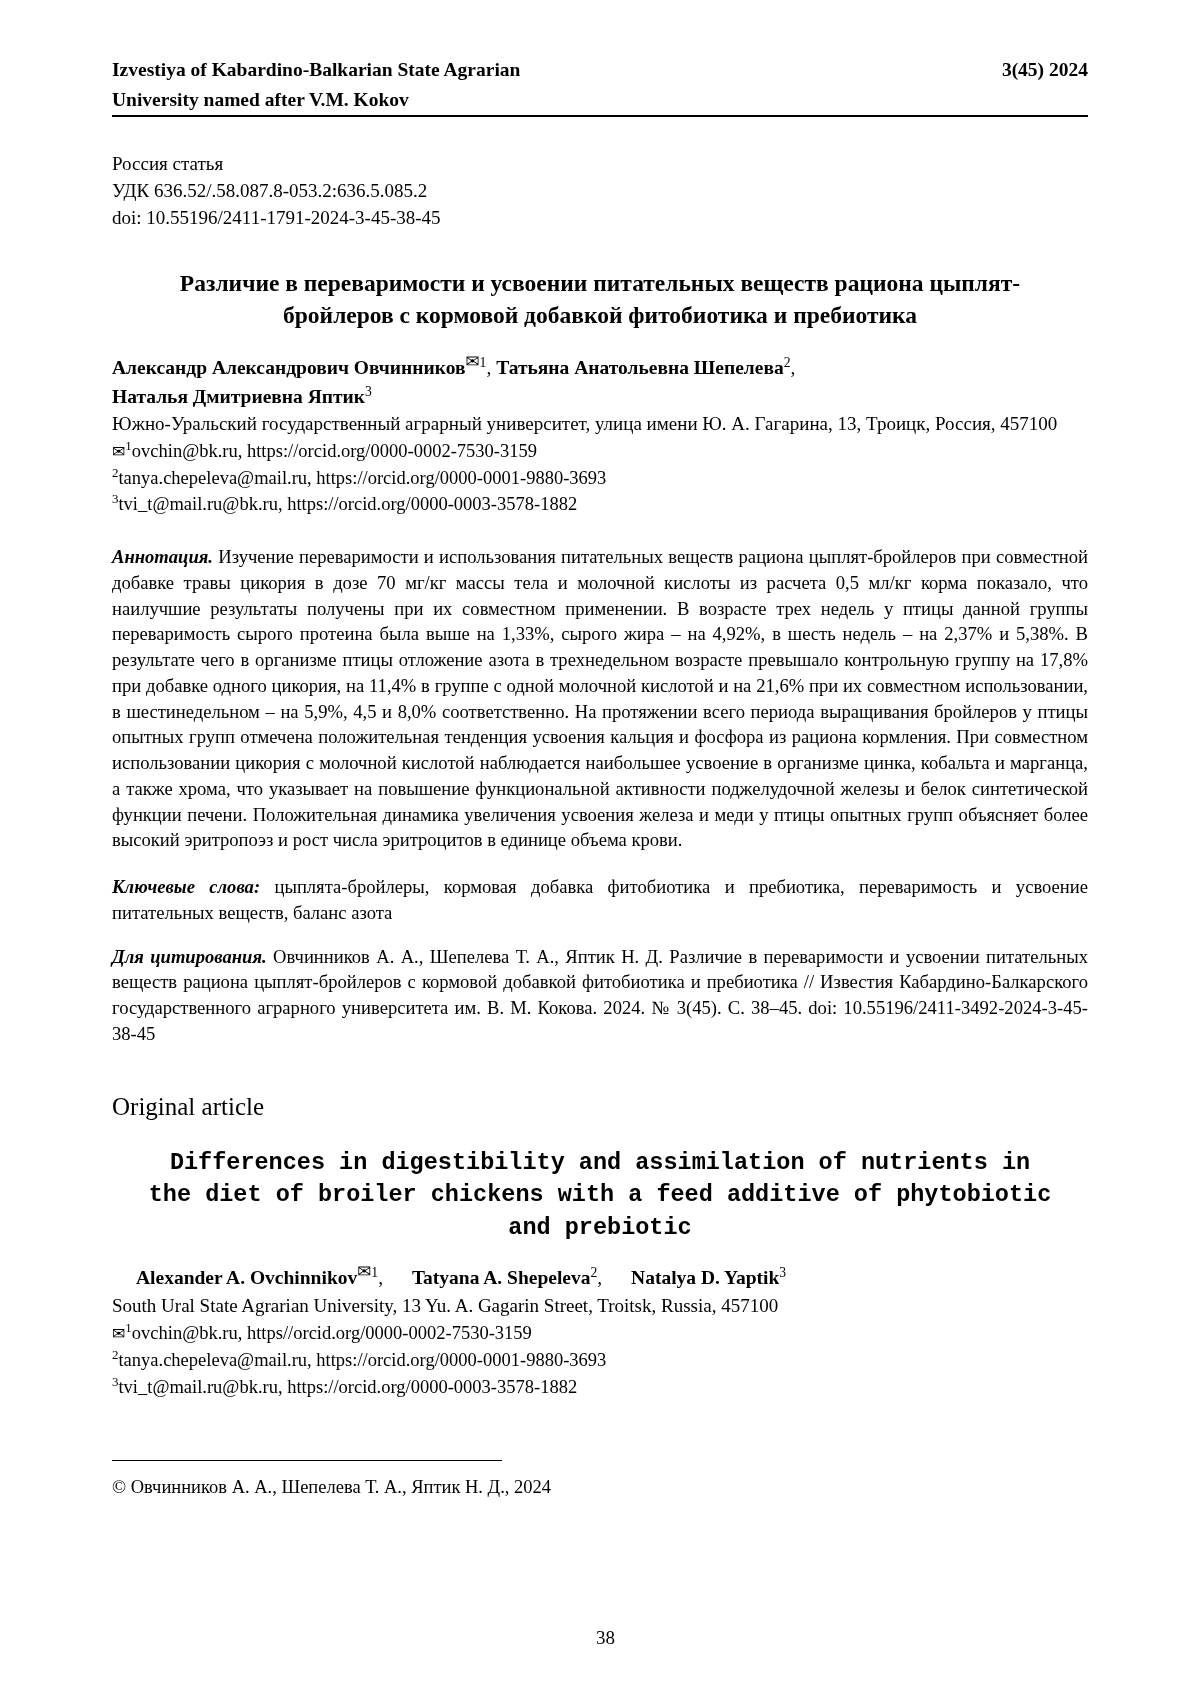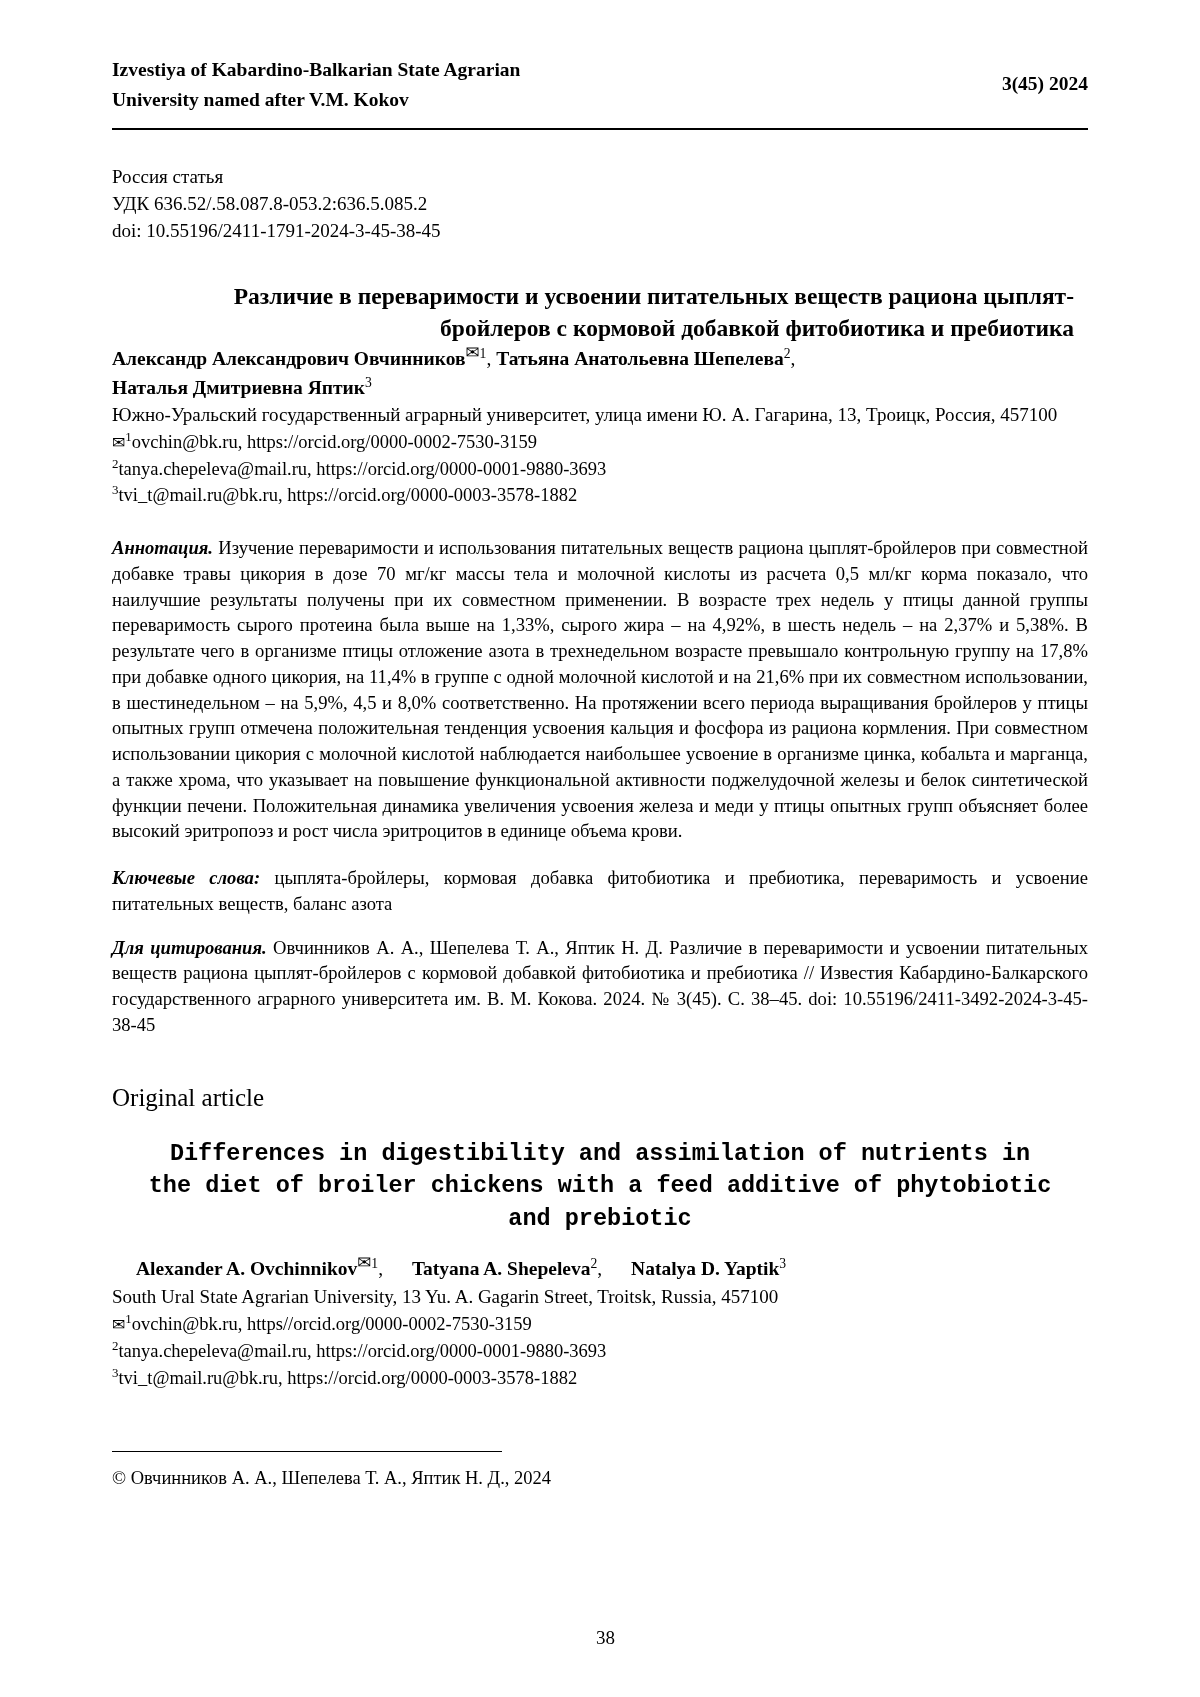--- a/index.html
+++ b/index.html
@@ -19,59 +19,60 @@
     left: 0; top: 0;
     width: 1200px;
     height: 1697px;
     box-sizing: border-box;
     padding: 55px 112px 40px 112px;
   }
   
   .runhead {
     display: flex;
     justify-content: space-between;
-    align-items: center;
+    align-items: flex-start;
     font-family: "Liberation Serif", serif;
     font-weight: bold;
     font-size: 19.5px;
     line-height: 1.55;
-    padding-bottom: 13px;
+    padding-bottom: 0;
     border-bottom: 2.2px solid #000;
   }
   .runhead-left { max-width: 640px; }
   .runhead-right { white-space: nowrap; padding-bottom: 2px; }
 
   
   .meta {
     margin-top: 34px;
     font-size: 19px;
     line-height: 1.42;
   }
 
   
   .title-ru {
     margin-top: 36px;
-    text-align: right;
+    text-align: center;
     font-weight: bold;
     font-size: 23.5px;
     line-height: 1.36;
     padding: 0 14px;
   }
   .title-en {
     margin-top: 26px;
     text-align: center;
     font-weight: bold;
     font-size: 23.5px;
     line-height: 1.38;
     padding: 0 34px;
     font-family: Liberation Mono, monospace;
   }
 
   
   .authors {
+    margin-top: 22px;
     font-size: 19.5px;
     line-height: 1.45;
   }
   .authors .name { font-weight: bold; }
   .affil {
     font-size: 19px;
     line-height: 1.42;
   }
   .contacts {
     font-size: 18.5px;

